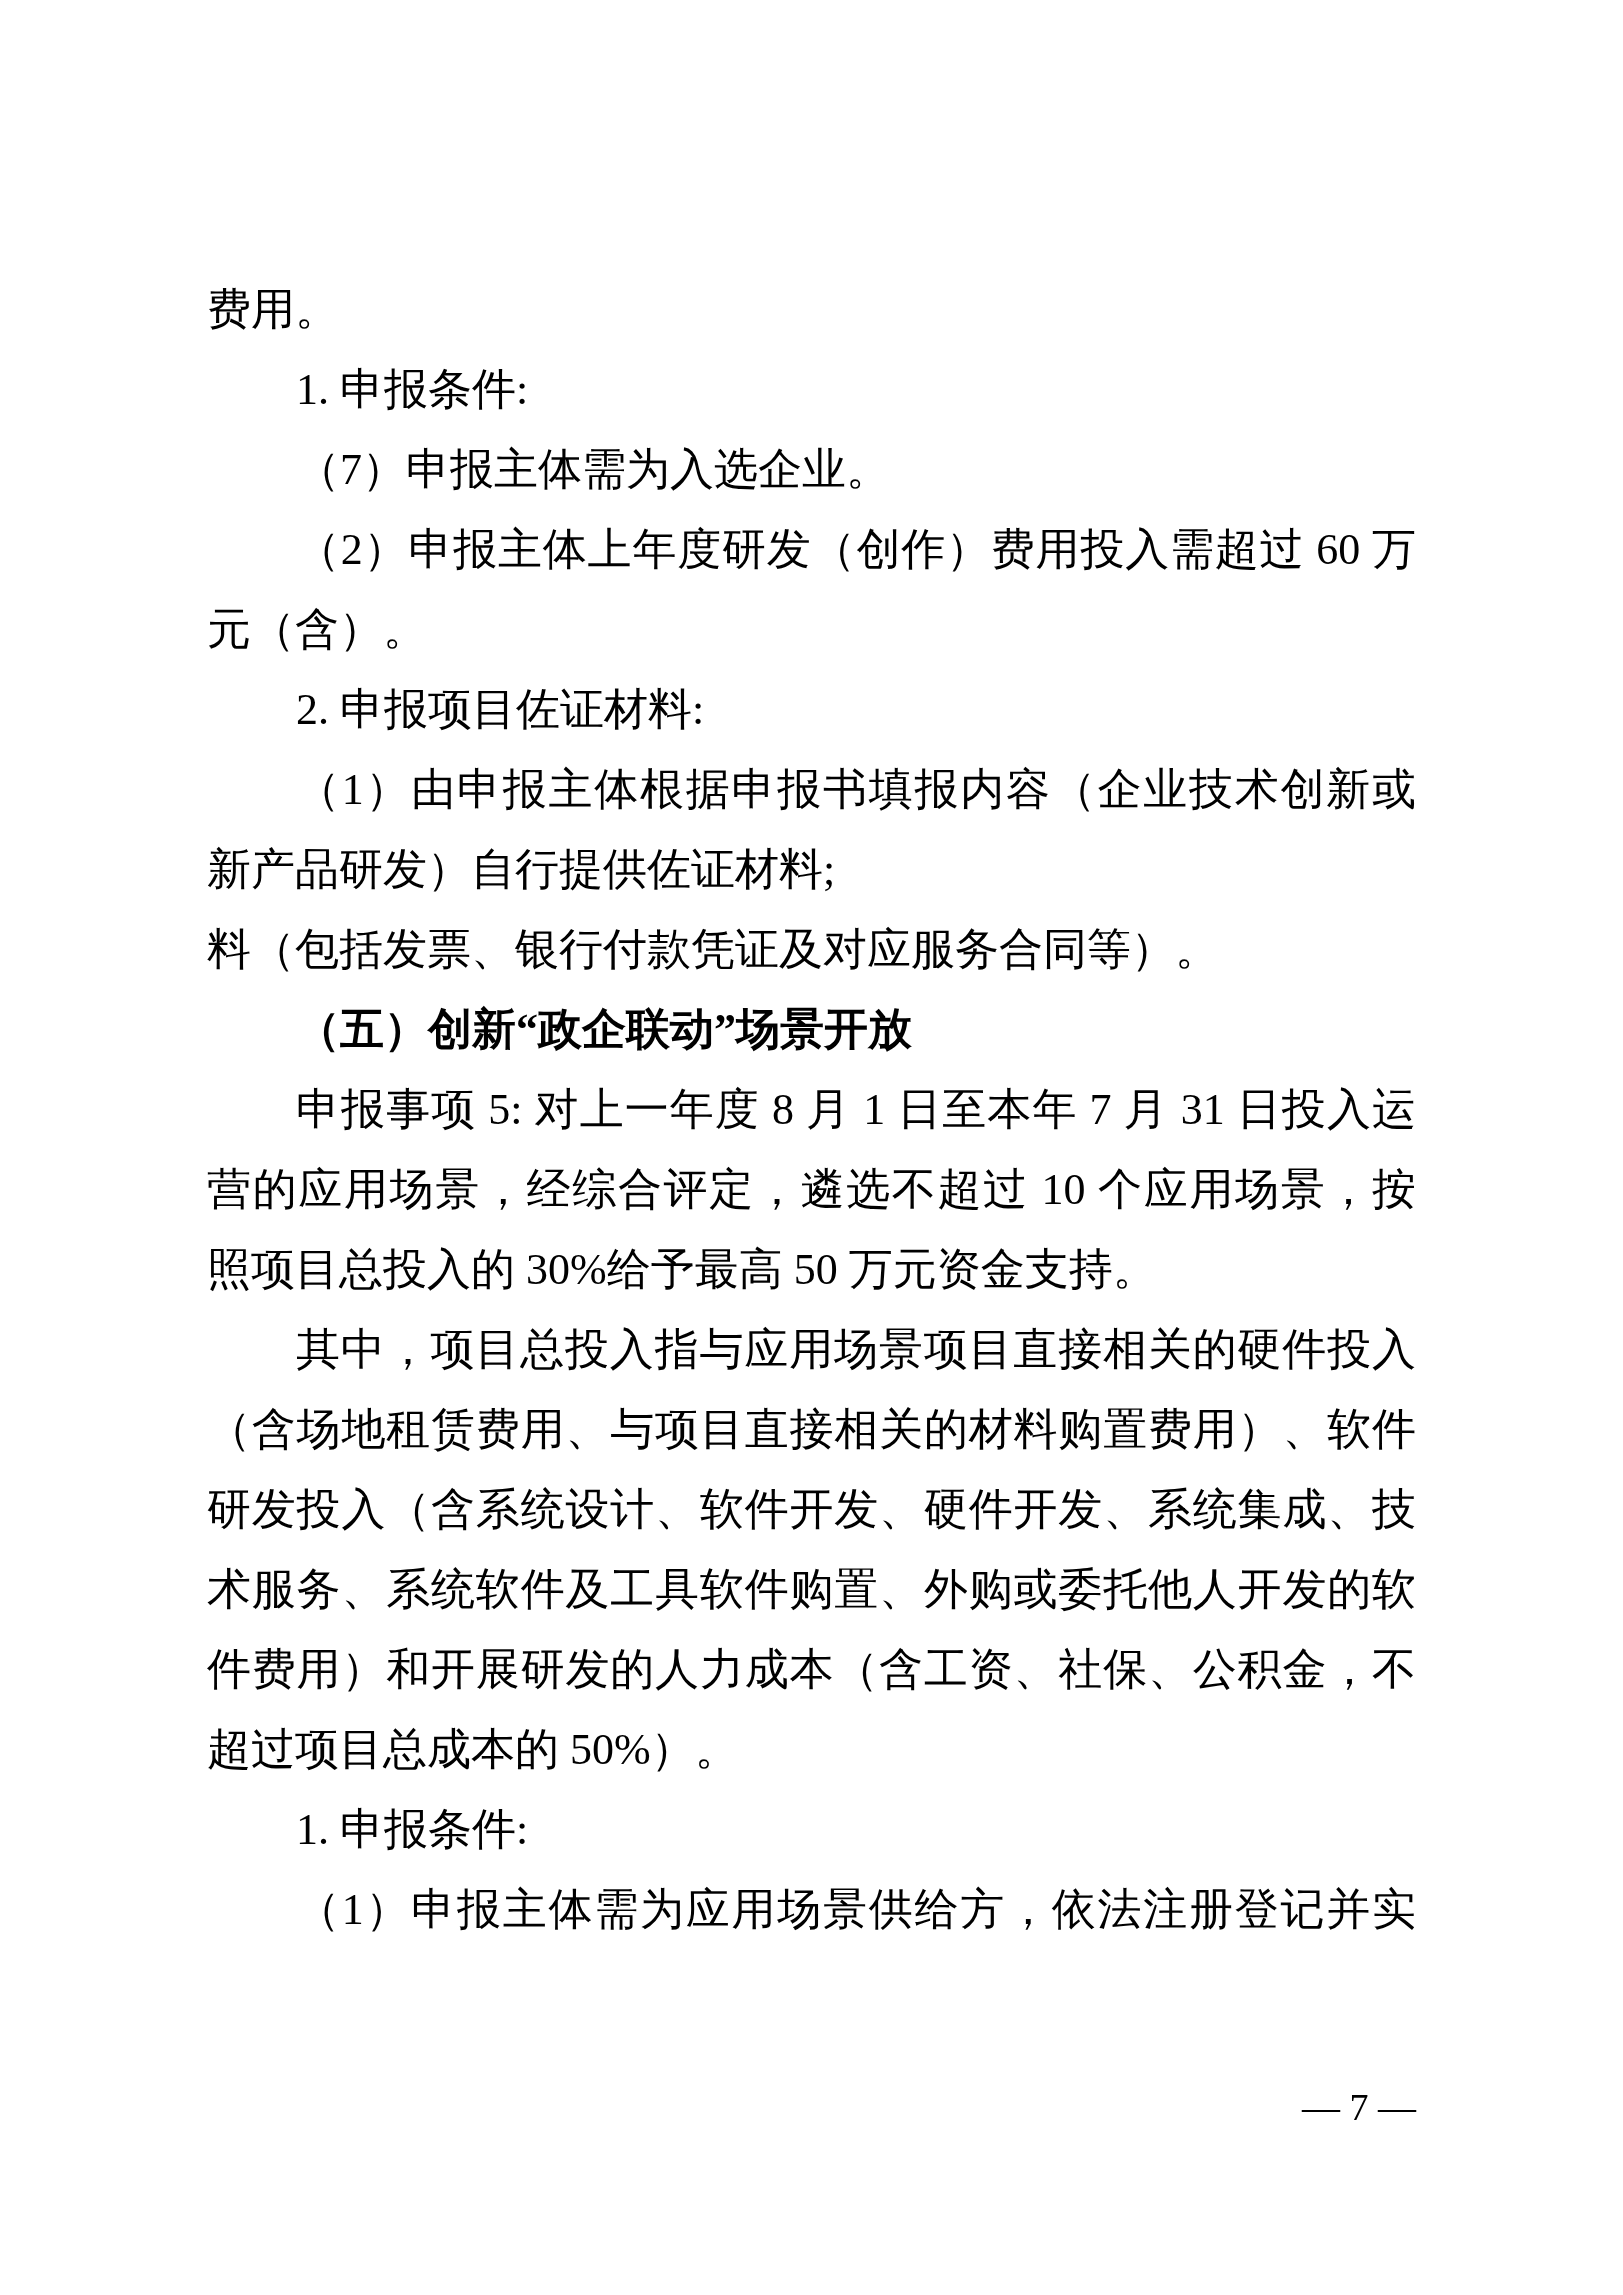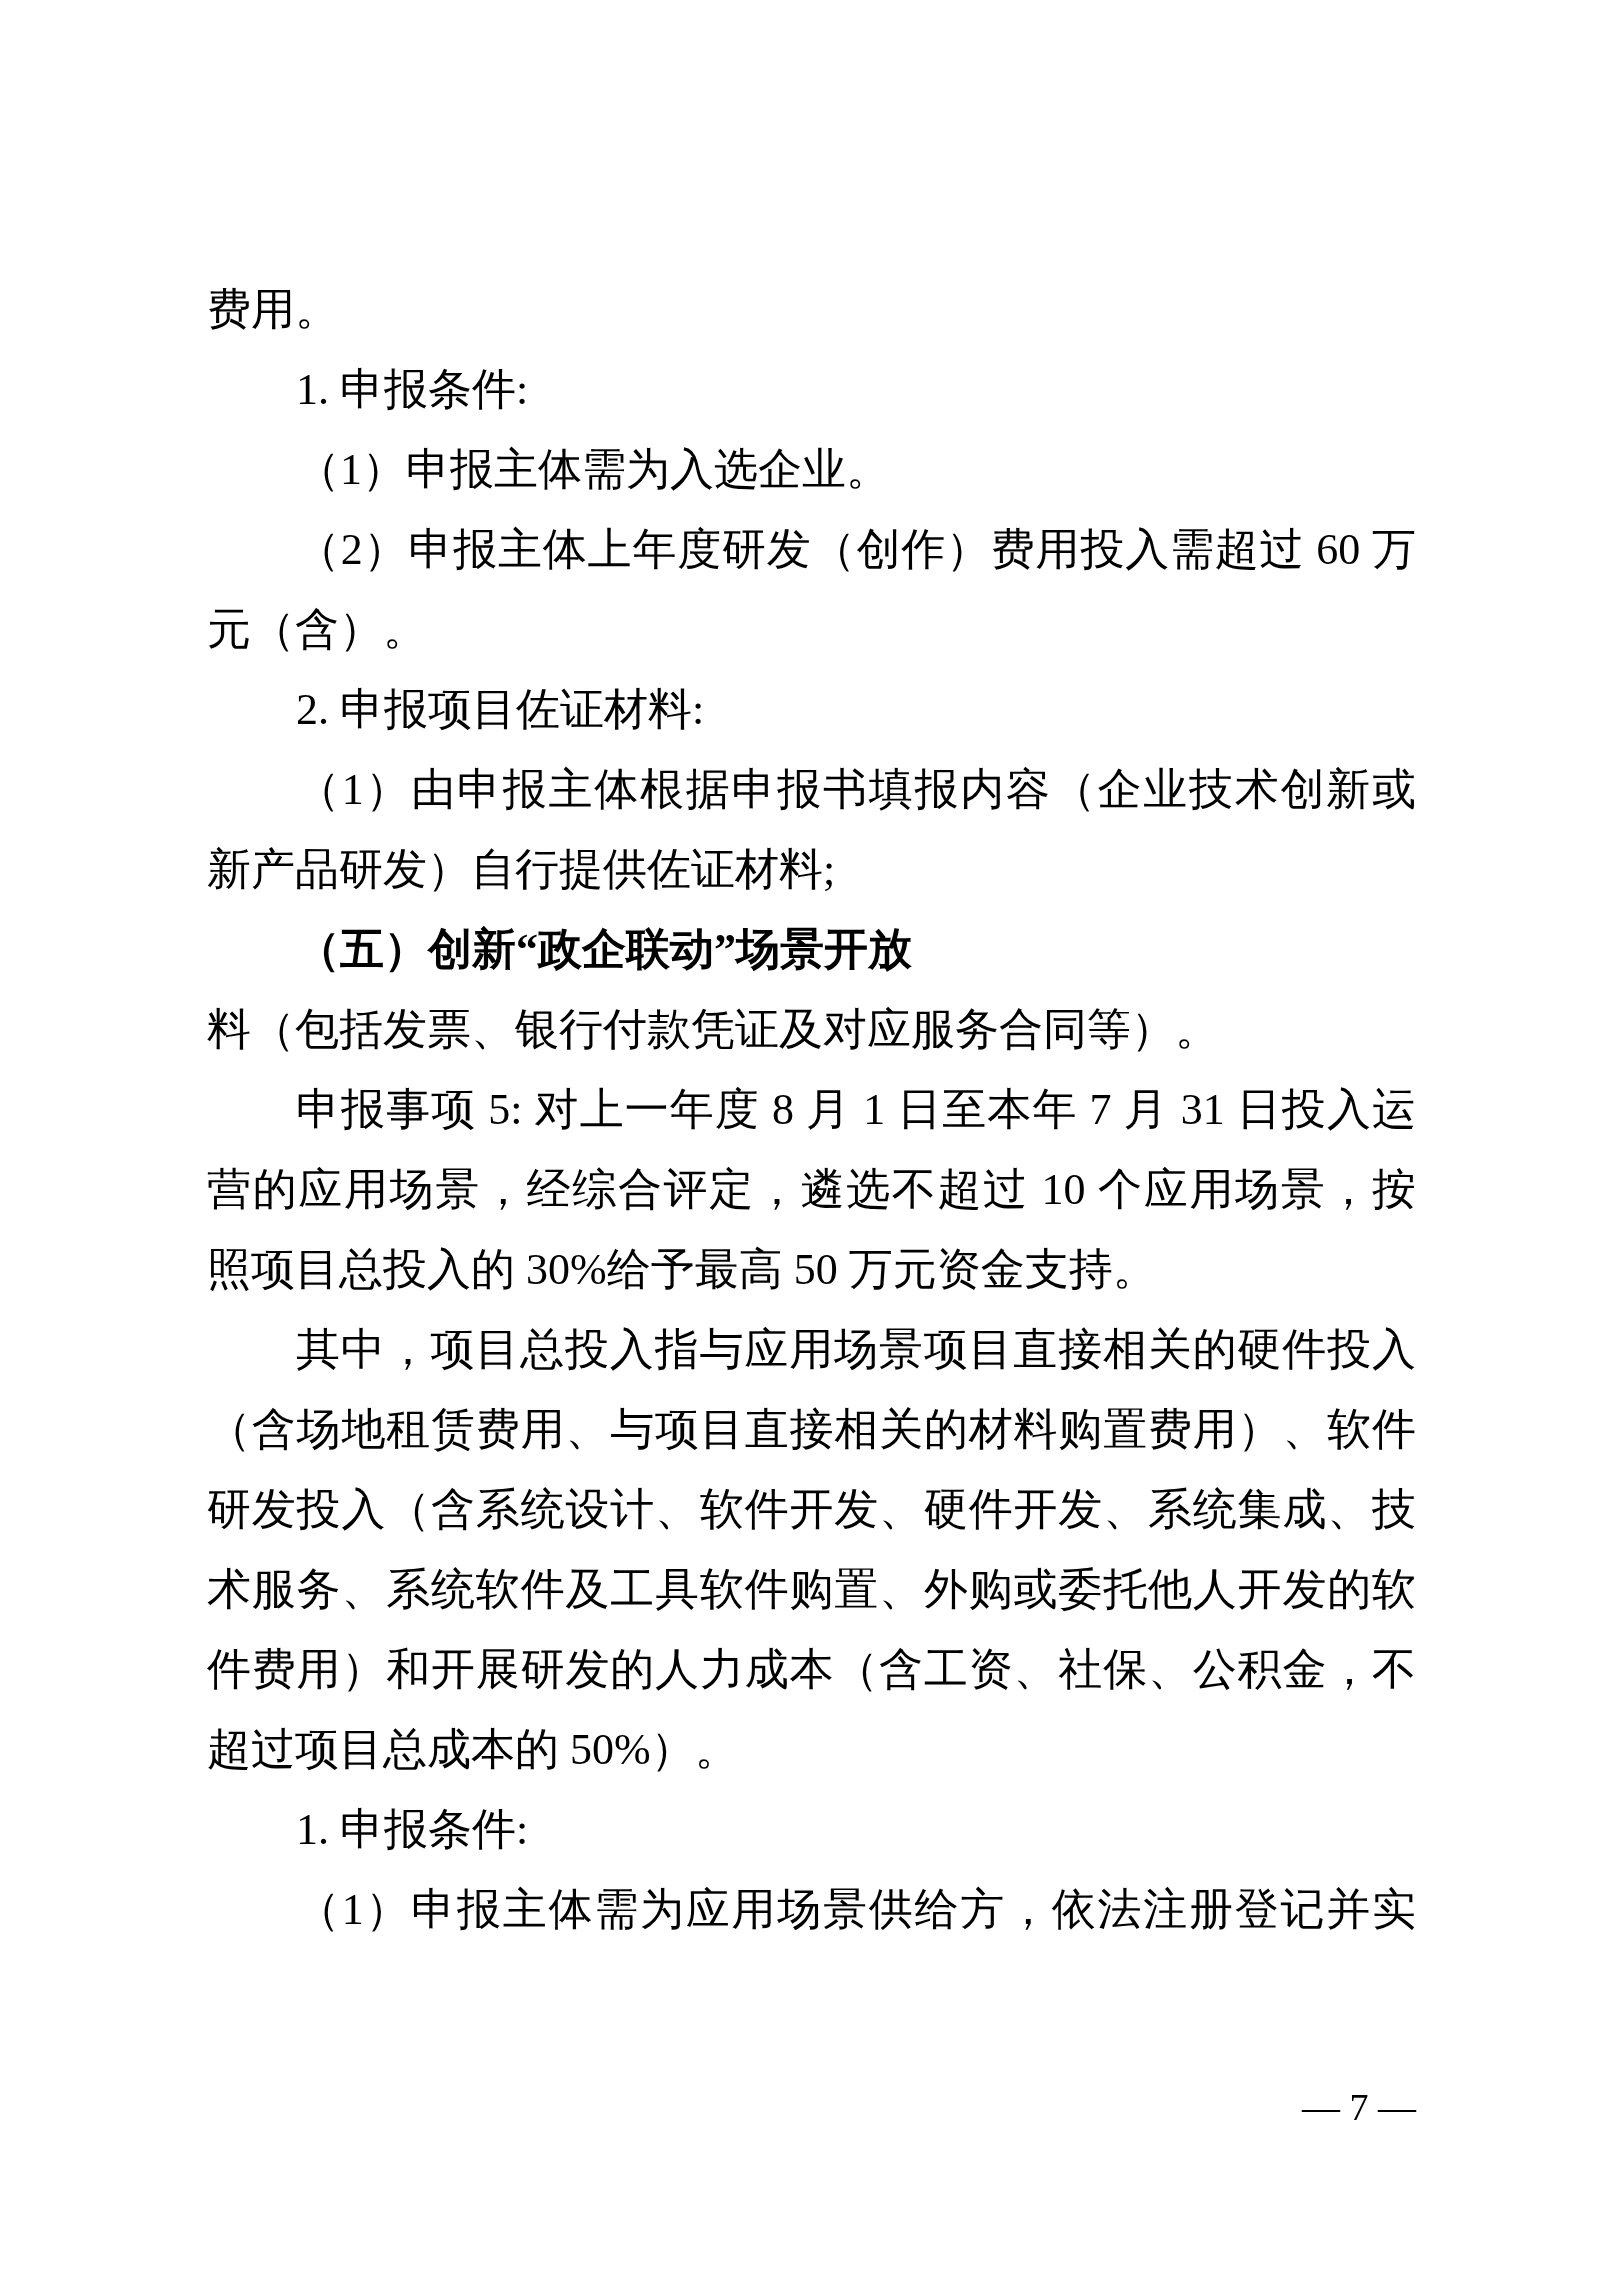--- a/index.html
+++ b/index.html
@@ -50,28 +50,28 @@
     text-align: right;
   }
 </style>
 </head>
 <body>
 
 <div class="page">
   <div class="text-block">
     <div class="line">费用。</div>
     <div class="line indent">1. 申报条件:</div>
-    <div class="line indent">（1）申报主体需为入选企业。</div>
+    <div class="line indent">（7）申报主体需为入选企业。</div>
     <div class="line indent fill">（2）申报主体上年度研发（创作）费用投入需超过 60 万</div>
     <div class="line">元（含）。</div>
     <div class="line indent">2. 申报项目佐证材料:</div>
     <div class="line indent fill">（1）由申报主体根据申报书填报内容（企业技术创新或</div>
     <div class="line">新产品研发）自行提供佐证材料;</div>
+    <div class="line">料（包括发票、银行付款凭证及对应服务合同等）。</div>
     <div class="line indent heading">（五）创新“政企联动”场景开放</div>
-    <div class="line">料（包括发票、银行付款凭证及对应服务合同等）。</div>
     <div class="line indent fill">申报事项 5: 对上一年度 8 月 1 日至本年 7 月 31 日投入运</div>
     <div class="line fill">营的应用场景，经综合评定，遴选不超过 10 个应用场景，按</div>
     <div class="line">照项目总投入的 30%给予最高 50 万元资金支持。</div>
     <div class="line indent fill">其中，项目总投入指与应用场景项目直接相关的硬件投入</div>
     <div class="line fill">（含场地租赁费用、与项目直接相关的材料购置费用）、软件</div>
     <div class="line fill">研发投入（含系统设计、软件开发、硬件开发、系统集成、技</div>
     <div class="line fill">术服务、系统软件及工具软件购置、外购或委托他人开发的软</div>
     <div class="line fill">件费用）和开展研发的人力成本（含工资、社保、公积金，不</div>
     <div class="line">超过项目总成本的 50%）。</div>
     <div class="line indent">1. 申报条件:</div>

